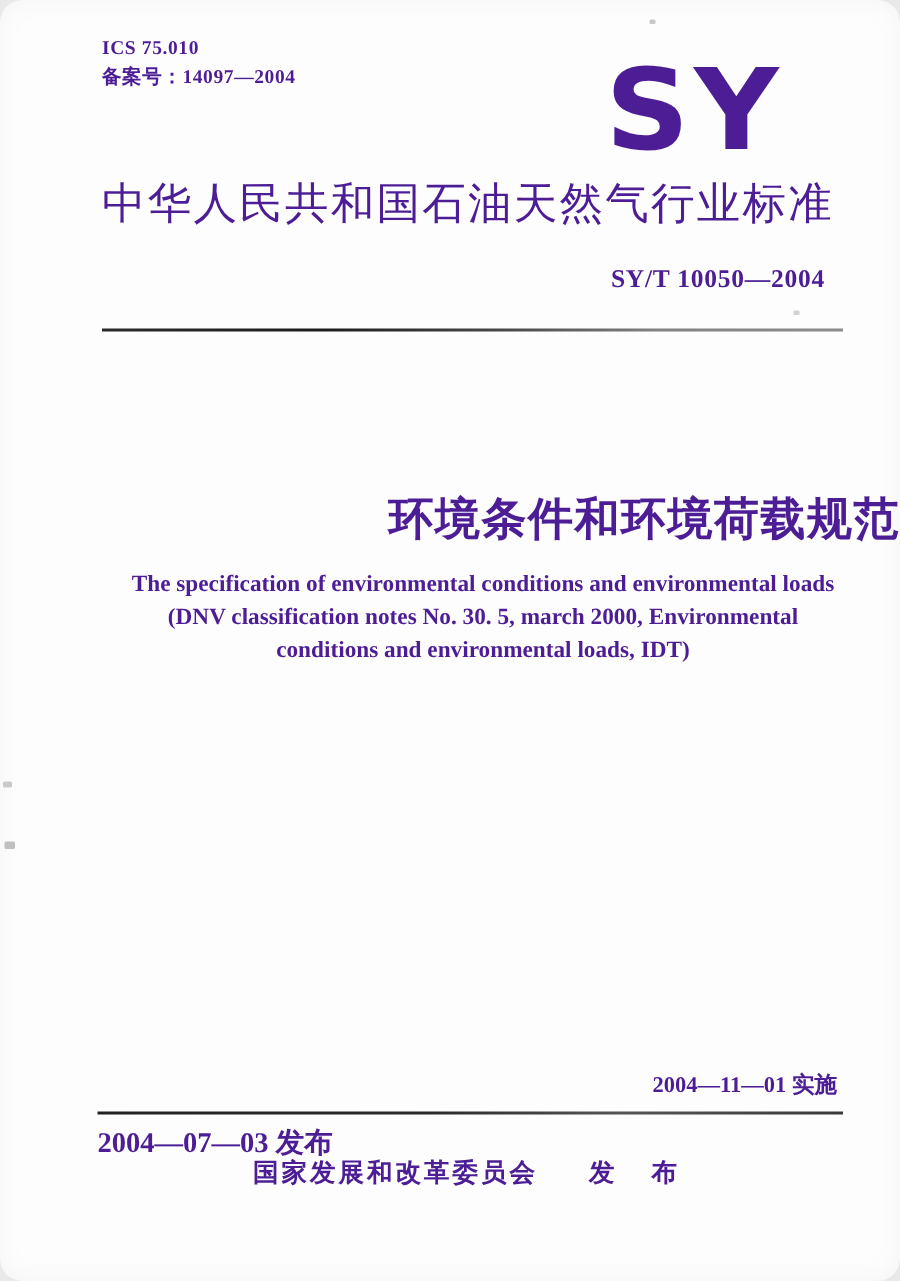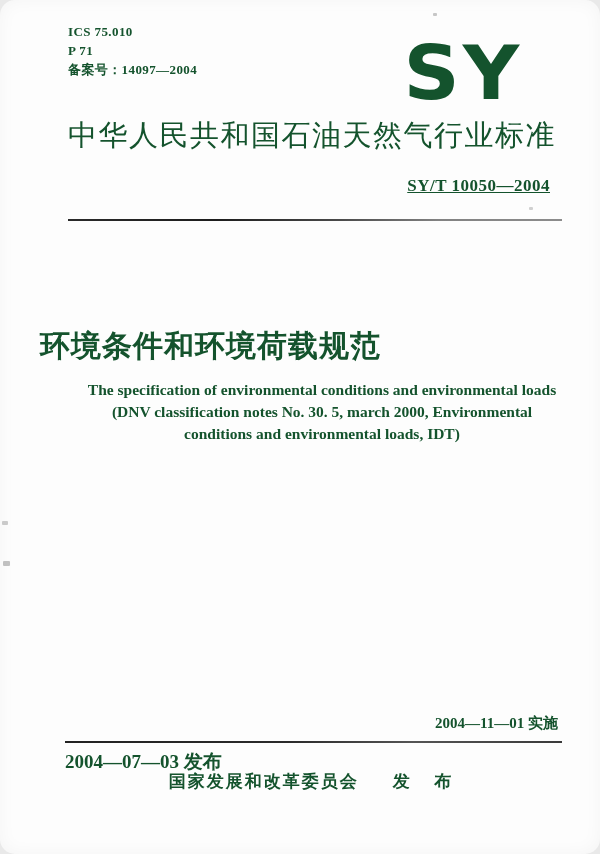--- a/index.html
+++ b/index.html
@@ -5,21 +5,21 @@
   html,body{margin:0;padding:0;}
   body{
     background:#e9e9e9;
     font-family:"Liberation Serif", serif;
   }
   .page{
     position:relative;
     width:600px;height:854px;
     margin:0 auto;
     background:#fdfdfd;
-    color:#14532d;
+    color:#4c1d95;
     overflow:hidden;
     box-shadow:inset 0 0 18px rgba(0,0,0,0.04);
     border-radius:15px;
   }
   
   .meta-block{
     position:absolute;left:68px;top:22px;
     font-weight:bold;font-size:13px;line-height:19px;
     letter-spacing:0.4px;
     font-family:"Liberation Serif", serif;
@@ -42,32 +42,31 @@
     font-family:"Liberation Sans", sans-serif;
     font-weight:normal;font-size:29px;
     letter-spacing:1.5px;
     white-space:nowrap;
   }
   .standard-no{
     position:absolute;right:50px;top:176px;
     font-weight:bold;font-size:17px;
     letter-spacing:0.5px;
     font-family:"Liberation Serif", serif;
-    text-decoration:underline;
   }
   .rule-top{
     position:absolute;left:68px;top:219px;
     width:494px;height:2px;
     background:linear-gradient(90deg,#2a2a2a 0%,#1d1d1d 30%,#4a4a4a 55%,#828282 75%,#8c8c8c 100%);
   }
   
   .title-cn{
     position:absolute;left:0;right:0;top:326px;
     padding-left:40px;
-    text-align:left;
+    text-align:right;
     font-family:"Liberation Sans", sans-serif;
     font-weight:bold;font-size:30px;
     letter-spacing:1px;
     white-space:nowrap;
   }
   .title-en{
     position:absolute;left:0;right:0;top:379px;
     padding-left:44px;
     text-align:center;
     font-weight:bold;font-size:15.5px;line-height:22px;
@@ -108,21 +107,20 @@
   .speck.s3{left:2px;top:521px;width:6px;height:4px;opacity:.5;}
   .speck.s4{left:3px;top:561px;width:7px;height:5px;opacity:.6;}
 </style>
 </head>
 <body>
 
 <div class="page">
 
   <div class="meta-block">
     <div>ICS 75.010</div>
-    <div>P 71</div>
     <div>备案号：14097—2004</div>
   </div>
 
   <div class="logo">SY</div>
 
   <div class="header-title">中华人民共和国石油天然气行业标准</div>
 
   <div class="standard-no">SY/T 10050—2004</div>
 
   <div class="rule-top"></div>

